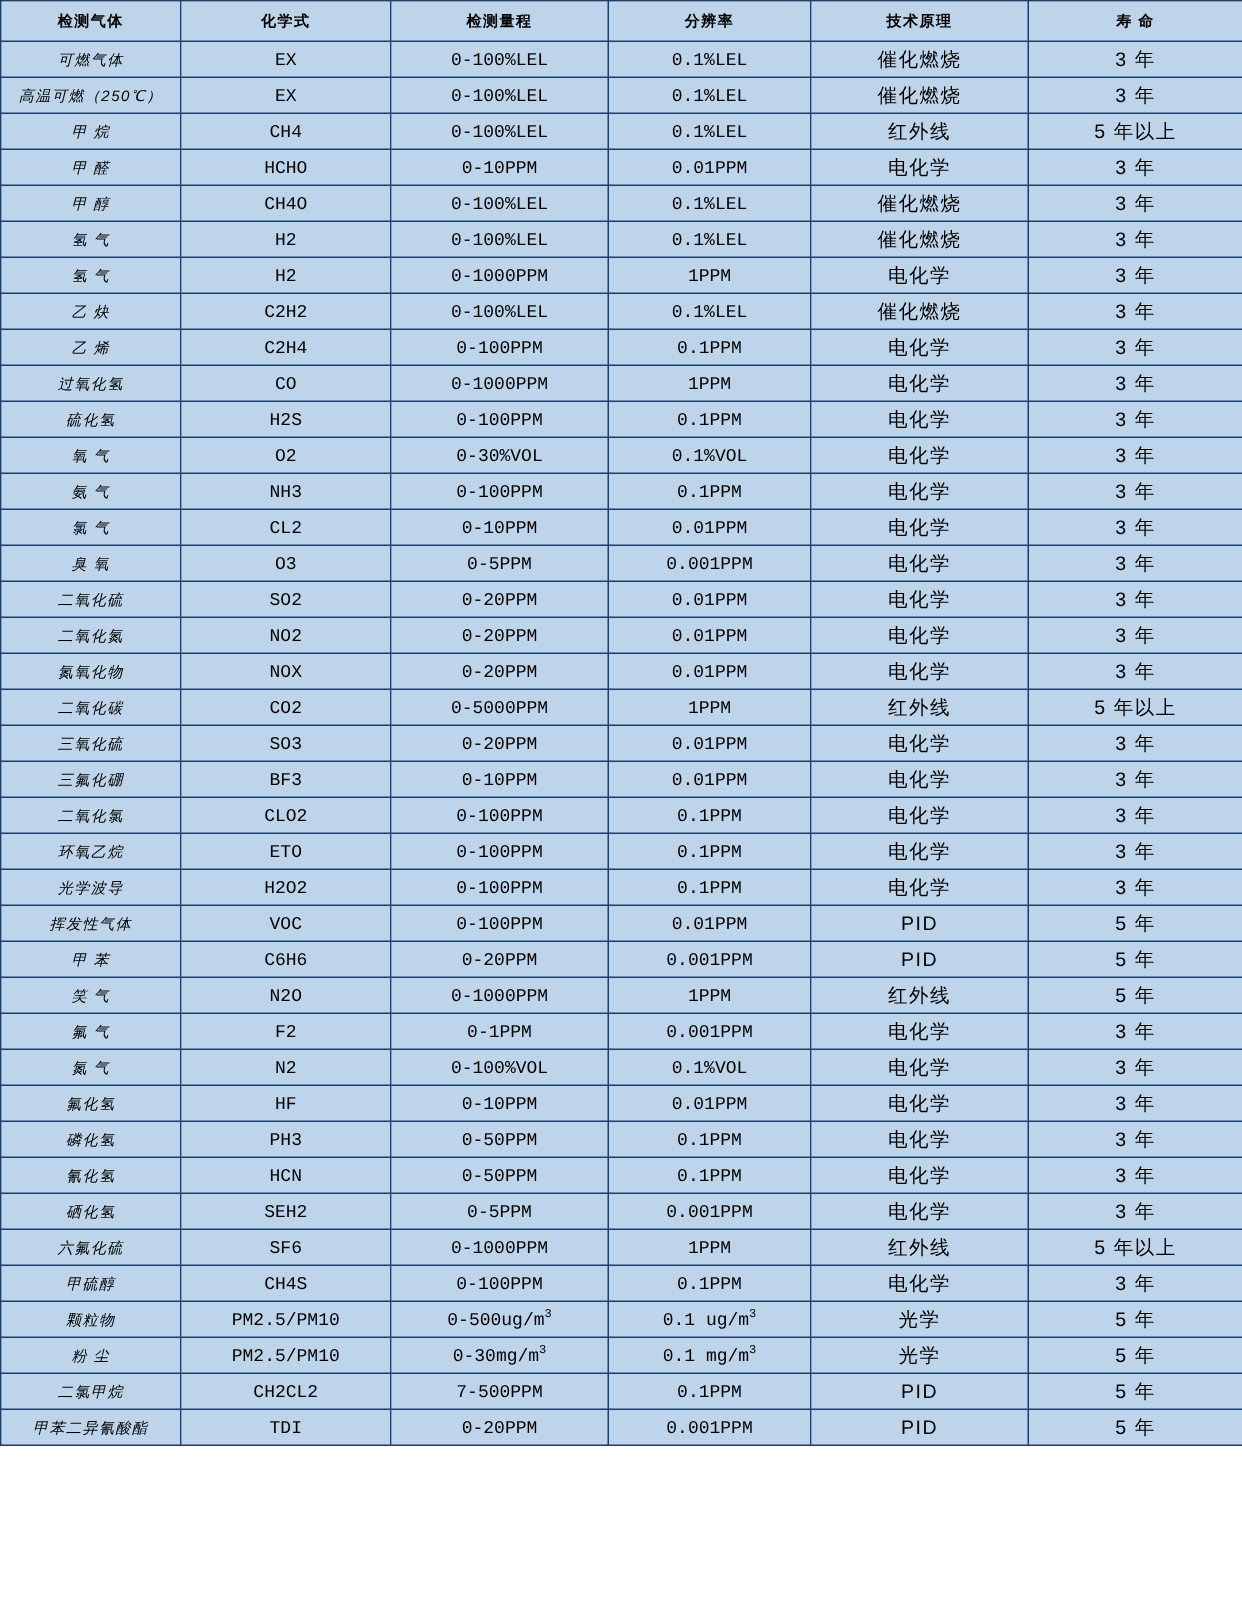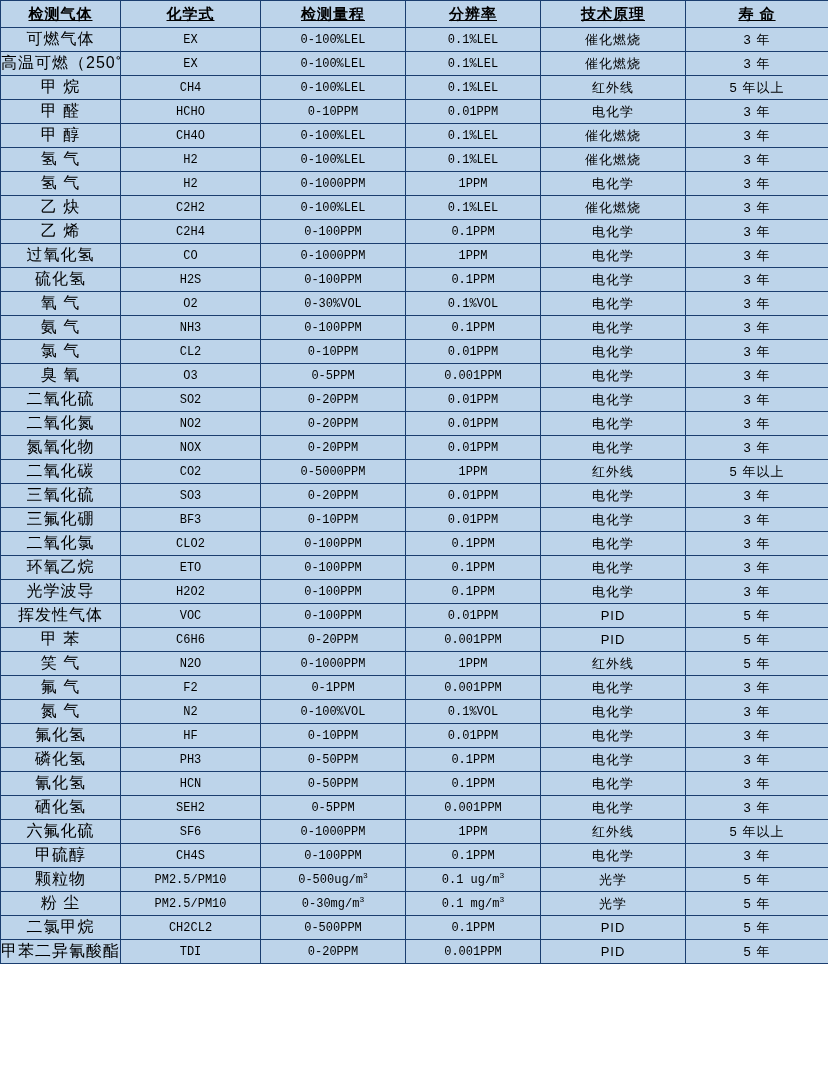--- a/index.html
+++ b/index.html
@@ -29,32 +29,32 @@
     text-align: center;
     vertical-align: middle;
     background: #bdd4ea;
     color: #000000;
     padding: 0;
     overflow: hidden;
     white-space: nowrap;
   }
   #gas-table thead th {
     height: 26px;
-    font-size: 15px;
+    font-size: 10px;
     font-weight: bold;
     letter-spacing: 1px;
-    text-decoration: underline;
   }
   #gas-table tbody td {
     height: 23px;
     font-size: 13px;
   }
   #gas-table tbody td.name {
-    font-size: 16px;
+    font-size: 10px;
     letter-spacing: 1px;
+    font-style: italic;
   }
   #gas-table tbody td.formula,
   #gas-table tbody td.range,
   #gas-table tbody td.res {
     font-family: "Liberation Mono", monospace;
     font-size: 12px;
     letter-spacing: 0px;
   }
   #gas-table tbody td.tech,
   #gas-table tbody td.life {
@@ -382,21 +382,21 @@
         <td class="name">粉 尘</td>
         <td class="formula">PM2.5/PM10</td>
         <td class="range">0-30mg/m<sup>3</sup></td>
         <td class="res">0.1 mg/m<sup>3</sup></td>
         <td class="tech">光学</td>
         <td class="life">5 年</td>
       </tr>
       <tr>
         <td class="name">二氯甲烷</td>
         <td class="formula">CH2CL2</td>
-        <td class="range">0-500PPM</td>
+        <td class="range">7-500PPM</td>
         <td class="res">0.1PPM</td>
         <td class="tech">PID</td>
         <td class="life">5 年</td>
       </tr>
       <tr>
         <td class="name">甲苯二异氰酸酯</td>
         <td class="formula">TDI</td>
         <td class="range">0-20PPM</td>
         <td class="res">0.001PPM</td>
         <td class="tech">PID</td>

